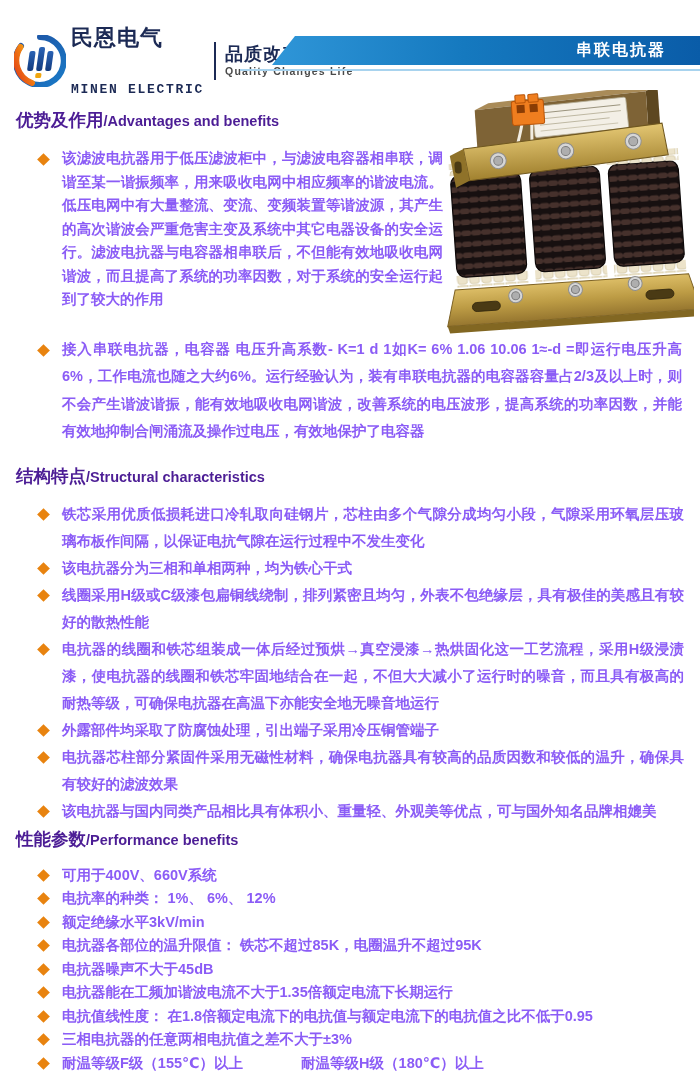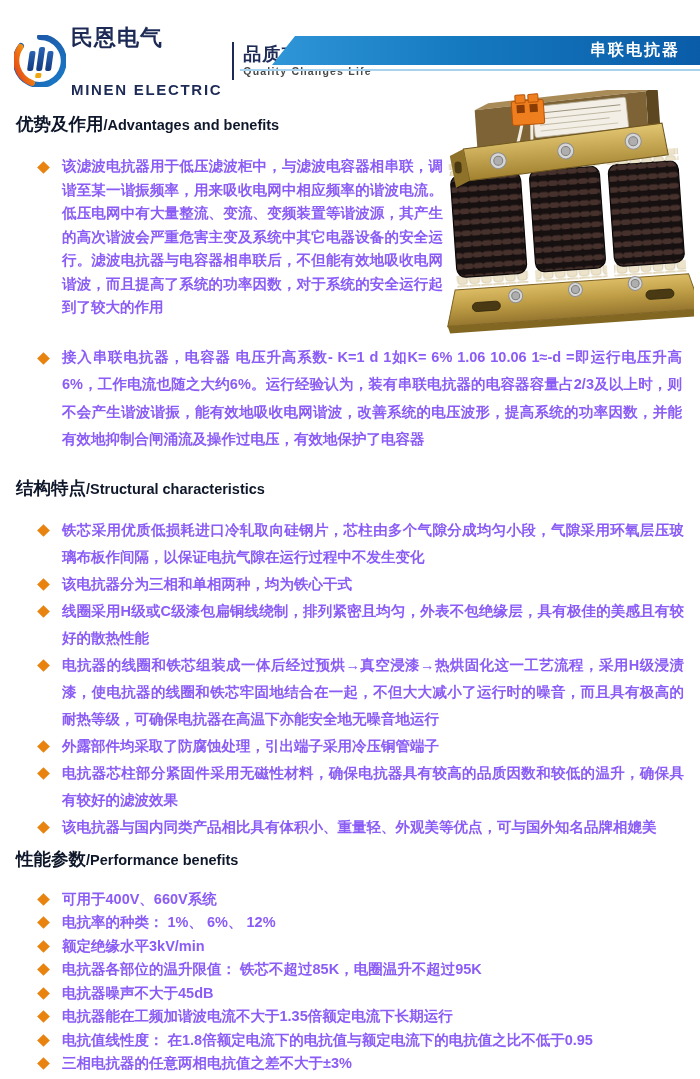--- a/index.html
+++ b/index.html
@@ -6,36 +6,36 @@
   html,body { background:#ffffff; }
   body { font-family:"Liberation Sans","DejaVu Sans",sans-serif; color:#3d3d3d; }
   .page { position:relative; width:700px; height:1079px; background:#fff; overflow:hidden; margin:0 auto; }
 
   
   .header { position:relative; height:80px; }
   .logo { position:absolute; left:14px; top:26px; display:flex; align-items:center; }
   .emblem { width:52px; height:52px; flex:0 0 auto; }
   .brand-col { margin-left:5px; display:flex; flex-direction:column; justify-content:center;gap:34px; }
   .brand-cn { font-size:22px; font-weight:800; color:#1c2a55; letter-spacing:1px; line-height:24px; white-space:nowrap; }
-  .brand-en { font-size:15px; font-weight:700; color:#1c2a55; letter-spacing:1.7px; line-height:11px; white-space:nowrap; }
+  .brand-en { font-size:13px; font-weight:700; color:#1c2a55; letter-spacing:1.7px; line-height:11px; white-space:nowrap;font-family:Liberation Mono, monospace; }
   .logo-divider { width:2px; height:38px; background:#1c2a55; margin:0 9px 0 10px; }
   .tag-col { display:flex; flex-direction:column; justify-content:center; }
   .tag-cn { font-size:18px; font-weight:800; color:#1c2a55; letter-spacing:1px; line-height:22px; white-space:nowrap; }
   .tag-en { font-size:10.5px; font-weight:600; color:#4a4a4a; letter-spacing:1.2px; line-height:13px; white-space:nowrap; }
 
   .banner { position:absolute; top:36px; right:0; width:428px; height:29px;
     background:linear-gradient(90deg,#2f96d8 0%,#1579bf 45%,#0a5ca8 100%);
     clip-path:polygon(23px 0, 100% 0, 100% 100%, 0 100%);
     display:flex; align-items:center; justify-content:flex-end; }
-  .banner-text { color:#ffffff; font-size:16px; font-weight:700; letter-spacing:2px; padding-right:20px; }
+  .banner-text { color:#ffffff; font-size:16px; font-weight:700; letter-spacing:2px; padding-right:34px; }
   .header-line { position:absolute; top:69px; left:240px; right:0; height:2px; background:#a8d3ee; }
 
   
   .content { position:relative; padding:0 16px; }
-  .sec-title { font-size:17.5px; font-weight:800; color:#0f172a; line-height:32px; }
+  .sec-title { font-size:17.5px; font-weight:800; color:#4c1d95; line-height:24px; }
   .sec-title .en { font-size:14.5px; font-weight:700; }
   .t1 { margin-top:28px; }
   .t2 { margin-top:18px; }
   .t3 { margin-top:2px; }
 
   .para, .li { position:relative; padding-left:24px; margin-left:22px; text-align:justify;
     font-size:14.5px; font-weight:600; color:#8b5cf6; }
   .dm { position:absolute; left:1px; width:9px; height:9px; background:#e8830f; transform:rotate(45deg); }
 
   .para1 { margin-top:14px; width:405px; line-height:23.5px; }

